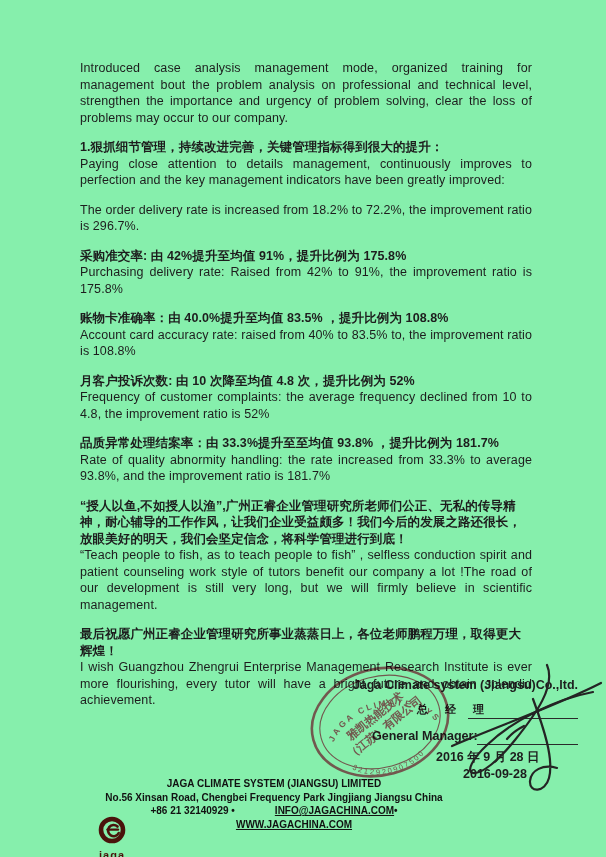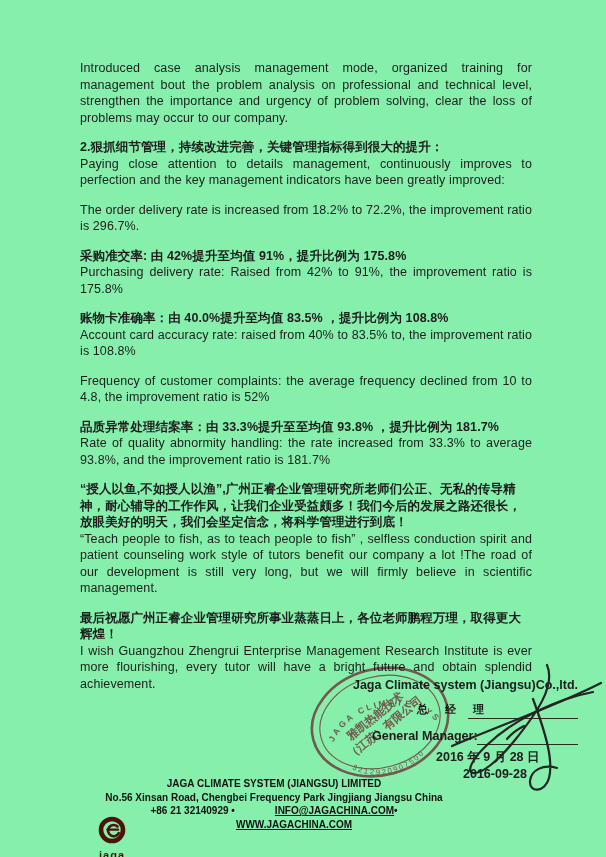--- a/index.html
+++ b/index.html
@@ -40,40 +40,41 @@
 <body>
 
 <div class="sheet">
 
   <div class="content">
     <section>
       <p class="en">Introduced case analysis management mode, organized training for management bout the problem analysis on professional and technical level, strengthen the importance and urgency of problem solving, clear the loss of problems may occur to our company.</p>
     </section>
 
     <section>
-      <p class="zh">2.狠抓细节管理，持续改进完善，关键管理指标得到很大的提升：</p>
+      <p class="zh">1.狠抓细节管理，持续改进完善，关键管理指标得到很大的提升：</p>
       <p class="en">Paying close attention to details management, continuously improves to perfection and the key management indicators have been greatly improved:</p>
     </section>
 
     <section>
       <p class="en">The order delivery rate is increased from 18.2% to 72.2%, the improvement ratio is 296.7%.</p>
     </section>
 
     <section>
       <p class="zh">采购准交率: 由 42%提升至均值 91%，提升比例为 175.8%</p>
       <p class="en">Purchasing delivery rate: Raised from 42% to 91%, the improvement ratio is 175.8%</p>
     </section>
 
 
     <section>
       <p class="zh">账物卡准确率：由 40.0%提升至均值 83.5% ，提升比例为 108.8%</p>
       <p class="en">Account card accuracy rate: raised from 40% to 83.5% to, the improvement ratio is 108.8%</p>
     </section>
 
     <section>
+      <p class="zh">月客户投诉次数: 由 10 次降至均值 4.8 次，提升比例为 52%</p>
       <p class="en">Frequency of customer complaints: the average frequency declined from 10 to 4.8, the improvement ratio is 52%</p>
     </section>
 
     <section>
       <p class="zh">品质异常处理结案率：由 33.3%提升至至均值 93.8% ，提升比例为 181.7%</p>
       <p class="en">Rate of quality abnormity handling: the rate increased from 33.3% to average 93.8%, and the improvement ratio is 181.7%</p>
     </section>
 
     <section style="margin-bottom:13px;">
       <p class="zh">“授人以鱼,不如授人以渔”,广州正睿企业管理研究所老师们公正、无私的传导精神，耐心辅导的工作作风，让我们企业受益颇多！我们今后的发展之路还很长，放眼美好的明天，我们会坚定信念，将科学管理进行到底！</p>

